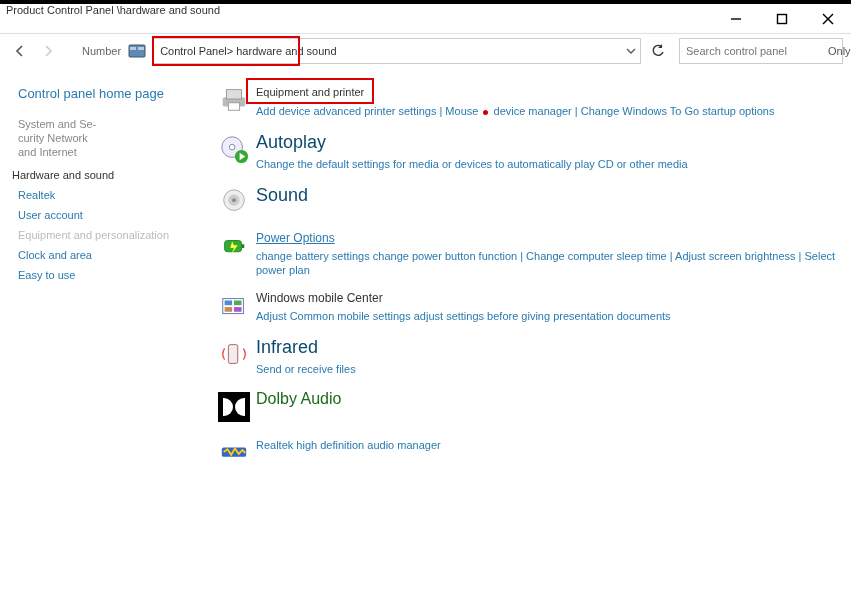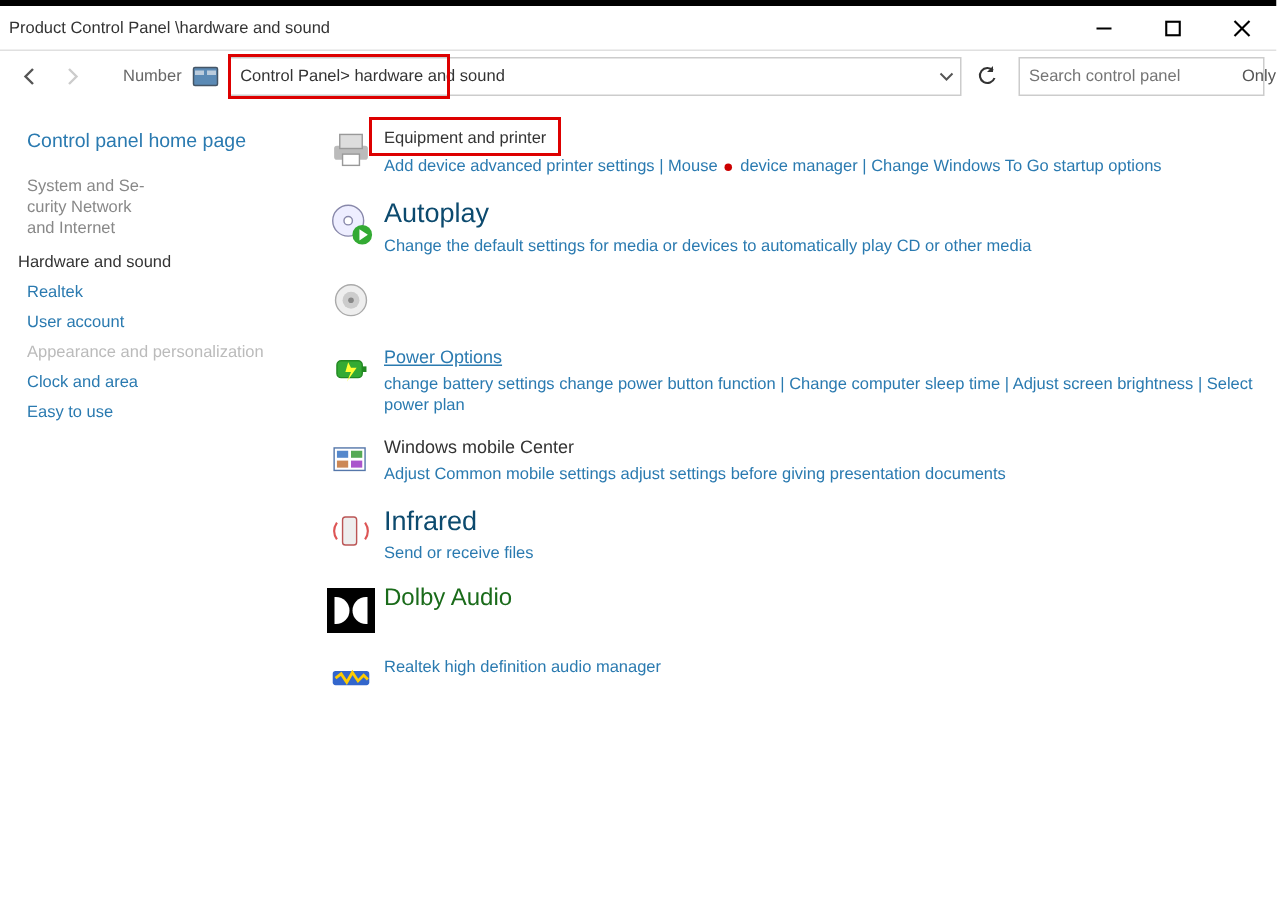--- a/index.html
+++ b/index.html
@@ -1,18 +1,18 @@
 <!DOCTYPE html>
 <html><head>
 <meta charset="utf-8">
 <style>
   * { box-sizing: border-box; margin: 0; padding: 0; font-family: "Segoe UI", Tahoma, sans-serif; }
   html, body { width: 851px; height: 598px; overflow: hidden; background: #fff; }
   .topbar { height: 4px; background: #000; }
-  .titlebar { height: 30px; display: flex; align-items: center; border-bottom: 1px solid #e0e0e0; }
+  .titlebar { height: 30px; display: flex; border-bottom: 1px solid #e0e0e0; }
   .titlebar-title { font-size: 11px; color: #333; padding-left: 6px; flex: 1; }
   .winbtns { display: flex; }
   .winbtn { width: 46px; height: 30px; display: flex; align-items: center; justify-content: center; color: #000; }
   .winbtn svg { width: 12px; height: 12px; }
   .navbar { height: 34px; display: flex; align-items: center; padding: 0 8px; gap: 4px; }
   .navarrow { width: 24px; height: 24px; display: flex; align-items: center; justify-content: center; color: #555; }
   .navarrow.disabled { color: #bbb; }
   .navnum { font-size: 11px; color: #666; margin-left: 18px; }
   .foldericon { width: 20px; height: 20px; margin-left: 2px; }
   .addressbox { flex: 1; height: 26px; border: 1px solid #ccc; display: flex; align-items: center; margin-left: 2px; position: relative; }
@@ -117,21 +117,21 @@
   <div class="sidebar">
     <div class="side-link">Control panel home page</div>
     <div class="side-group">
       <span>System and Se-</span><br>
       <span>curity Network</span><br>
       <span>and Internet</span>
     </div>
     <div class="side-cat">Hardware and sound</div>
     <div class="side-sub">Realtek</div>
     <div class="side-sub">User account</div>
-    <div class="side-gray">Appearance and personalization</div>
+    <div class="side-gray">Equipment and personalization</div>
     <div class="side-sub">Clock and area</div>
     <div class="side-sub">Easy to use</div>
   </div>
 
   <div class="content">
 
     <div class="row">
       <div class="row-icon">
         <svg class="ic" viewBox="0 0 32 32">
             <rect x="4" y="14" width="24" height="10" rx="2" fill="#bbb"></rect>
@@ -167,20 +167,21 @@
 
     <div class="row">
       <div class="row-icon">
         <svg class="ic" viewBox="0 0 32 32">
             <ellipse cx="16" cy="14" rx="11" ry="11" fill="#eee" stroke="#aaa"></ellipse>
             <ellipse cx="16" cy="14" rx="6" ry="6" fill="#ccc"></ellipse>
             <ellipse cx="16" cy="14" rx="2" ry="2" fill="#888"></ellipse>
           </svg>
       </div>
       <div class="row-text">
+        <div class="heading">Sound</div>
       </div>
     </div>
 
     <div class="row">
       <div class="row-icon">
         <svg class="ic" viewBox="0 0 32 32">
             <rect x="6" y="8" width="18" height="12" rx="3" fill="#3a3" stroke="#282"></rect>
             <rect x="24" y="12" width="3" height="4" fill="#282"></rect>
             <path d="M14 9 L12 16 L16 16 L13 23 L20 13 L16 13 Z" fill="#ff3"></path>
           </svg>

